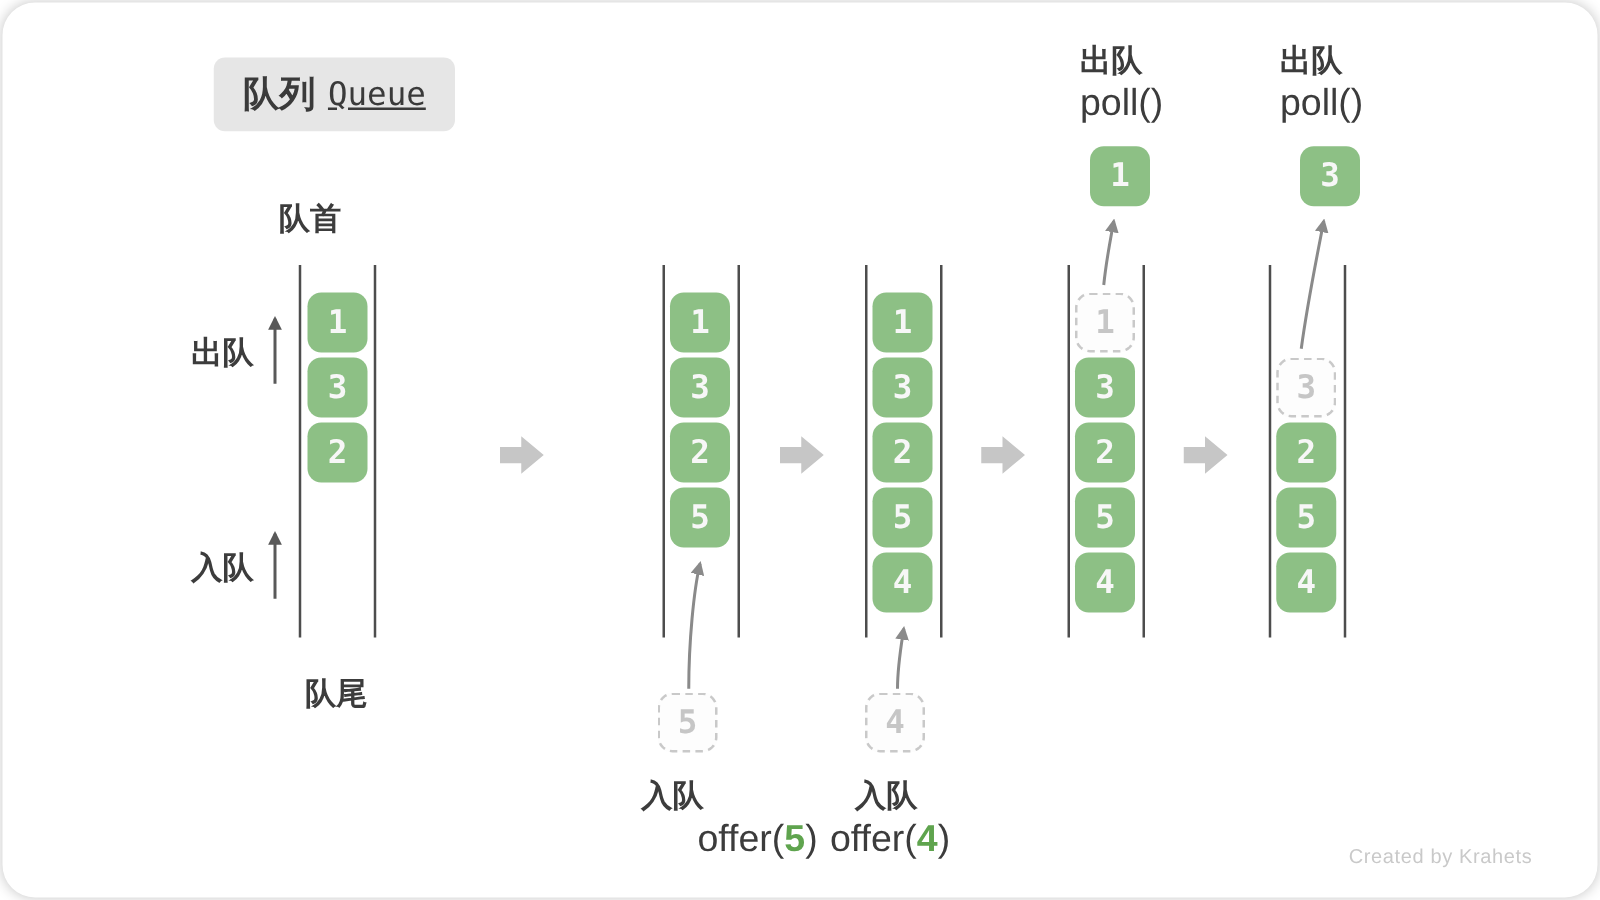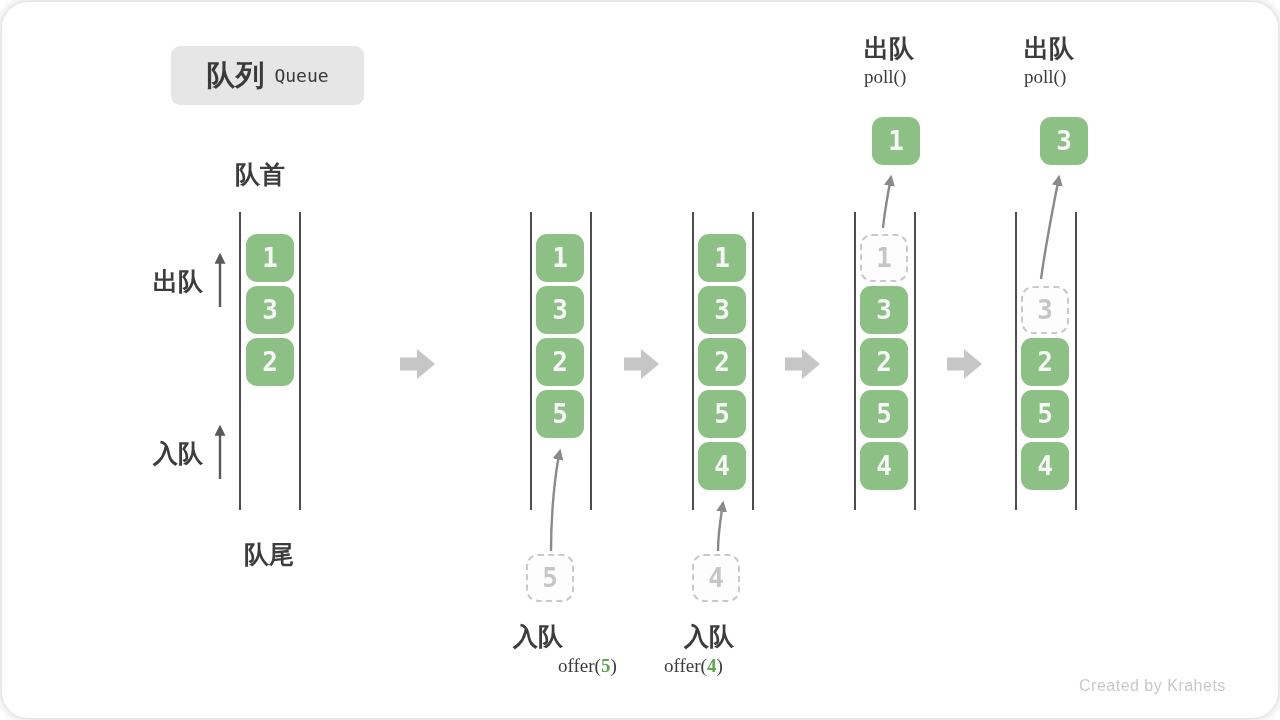--- a/index.html
+++ b/index.html
@@ -4,24 +4,24 @@
 <style>
   html,body{margin:0;padding:0;background:#ffffff;}
   .stage{position:relative;width:1280px;height:720px;font-family:"Liberation Sans",sans-serif;overflow:hidden;}
   .card{position:absolute;left:2px;top:2px;right:2px;bottom:2px;background:#ffffff;border-radius:26px;
         box-shadow:0 0 10px rgba(0,0,0,0.22);}
   .overlay{position:absolute;left:0;top:0;pointer-events:none;}
   
   .title-box{position:absolute;left:169px;top:44px;width:193px;height:59px;background:#e6e6e6;border-radius:9px;
              display:flex;align-items:center;justify-content:center;gap:10px;}
   .title-zh{font-weight:bold;font-size:29px;color:#3a3a3a;}
-  .title-en{font-family:"DejaVu Sans Mono",monospace;font-size:18px;color:#3a3a3a;}
+  .title-en{font-family:"DejaVu Sans Mono",monospace;font-size:26px;color:#3a3a3a;text-decoration:underline;}
   
   .zh-label{position:absolute;font-weight:bold;font-size:25px;color:#3c3c3c;white-space:nowrap;}
-  .code-label{position:absolute;font-family:Liberation Serif, serif;font-size:19px;color:#3c3c3c;white-space:nowrap;}
+  .code-label{position:absolute;font-family:Liberation Sans, sans-serif;font-size:30px;color:#3c3c3c;white-space:nowrap;}
   .code-arg{color:#5fa44e;font-weight:bold;}
   
   .wall{position:absolute;top:210px;height:298px;width:1.6px;background:#4d4d4d;}
   .cell{position:absolute;width:48px;height:48px;border-radius:11px;background:#8dc085;
         color:#f7f7f7;font-family:"DejaVu Sans Mono",monospace;font-size:26px;font-weight:600;
         display:flex;align-items:center;justify-content:center;}
   .ghost{position:absolute;width:48px;height:48px;box-sizing:border-box;border:2px dashed #c9c9c9;
          border-radius:12px;background:#fdfdfd;color:#c6c6c6;font-family:"DejaVu Sans Mono",monospace;
          font-size:26px;font-weight:600;display:flex;align-items:center;justify-content:center;}
   .watermark{position:absolute;left:1077px;top:675px;font-family:Liberation Sans, sans-serif;
@@ -31,21 +31,21 @@
 <body>
 
 <div class="stage">
   <div class="card">
 
     <div class="title-box">
       <span class="title-zh">队列</span>
       <span class="title-en">Queue</span>
     </div>
 
-    <div class="zh-label" style="left:233px;top:156px;">队首</div>
+    <div class="zh-label" style="left:221px;top:156px;">队首</div>
     <div class="zh-label" style="left:242px;top:536px;text-align:right;">队尾</div>
     <div class="zh-label" style="left:151px;top:263px;">出队</div>
     <div class="zh-label" style="left:151px;top:435px;">入队</div>
 
     <svg class="overlay" width="1280" height="720" viewBox="0 0 1280 720">
       <defs>
         <marker id="ahDark" markerUnits="userSpaceOnUse" markerWidth="11" markerHeight="11" viewBox="0 0 10 10" refX="8" refY="5" orient="auto">
           <path d="M0,0 L10,5 L0,10 Z" fill="#595959"></path>
         </marker>
         <marker id="ahMid" markerUnits="userSpaceOnUse" markerWidth="11" markerHeight="11" viewBox="0 0 10 10" refX="8" refY="5" orient="auto">

